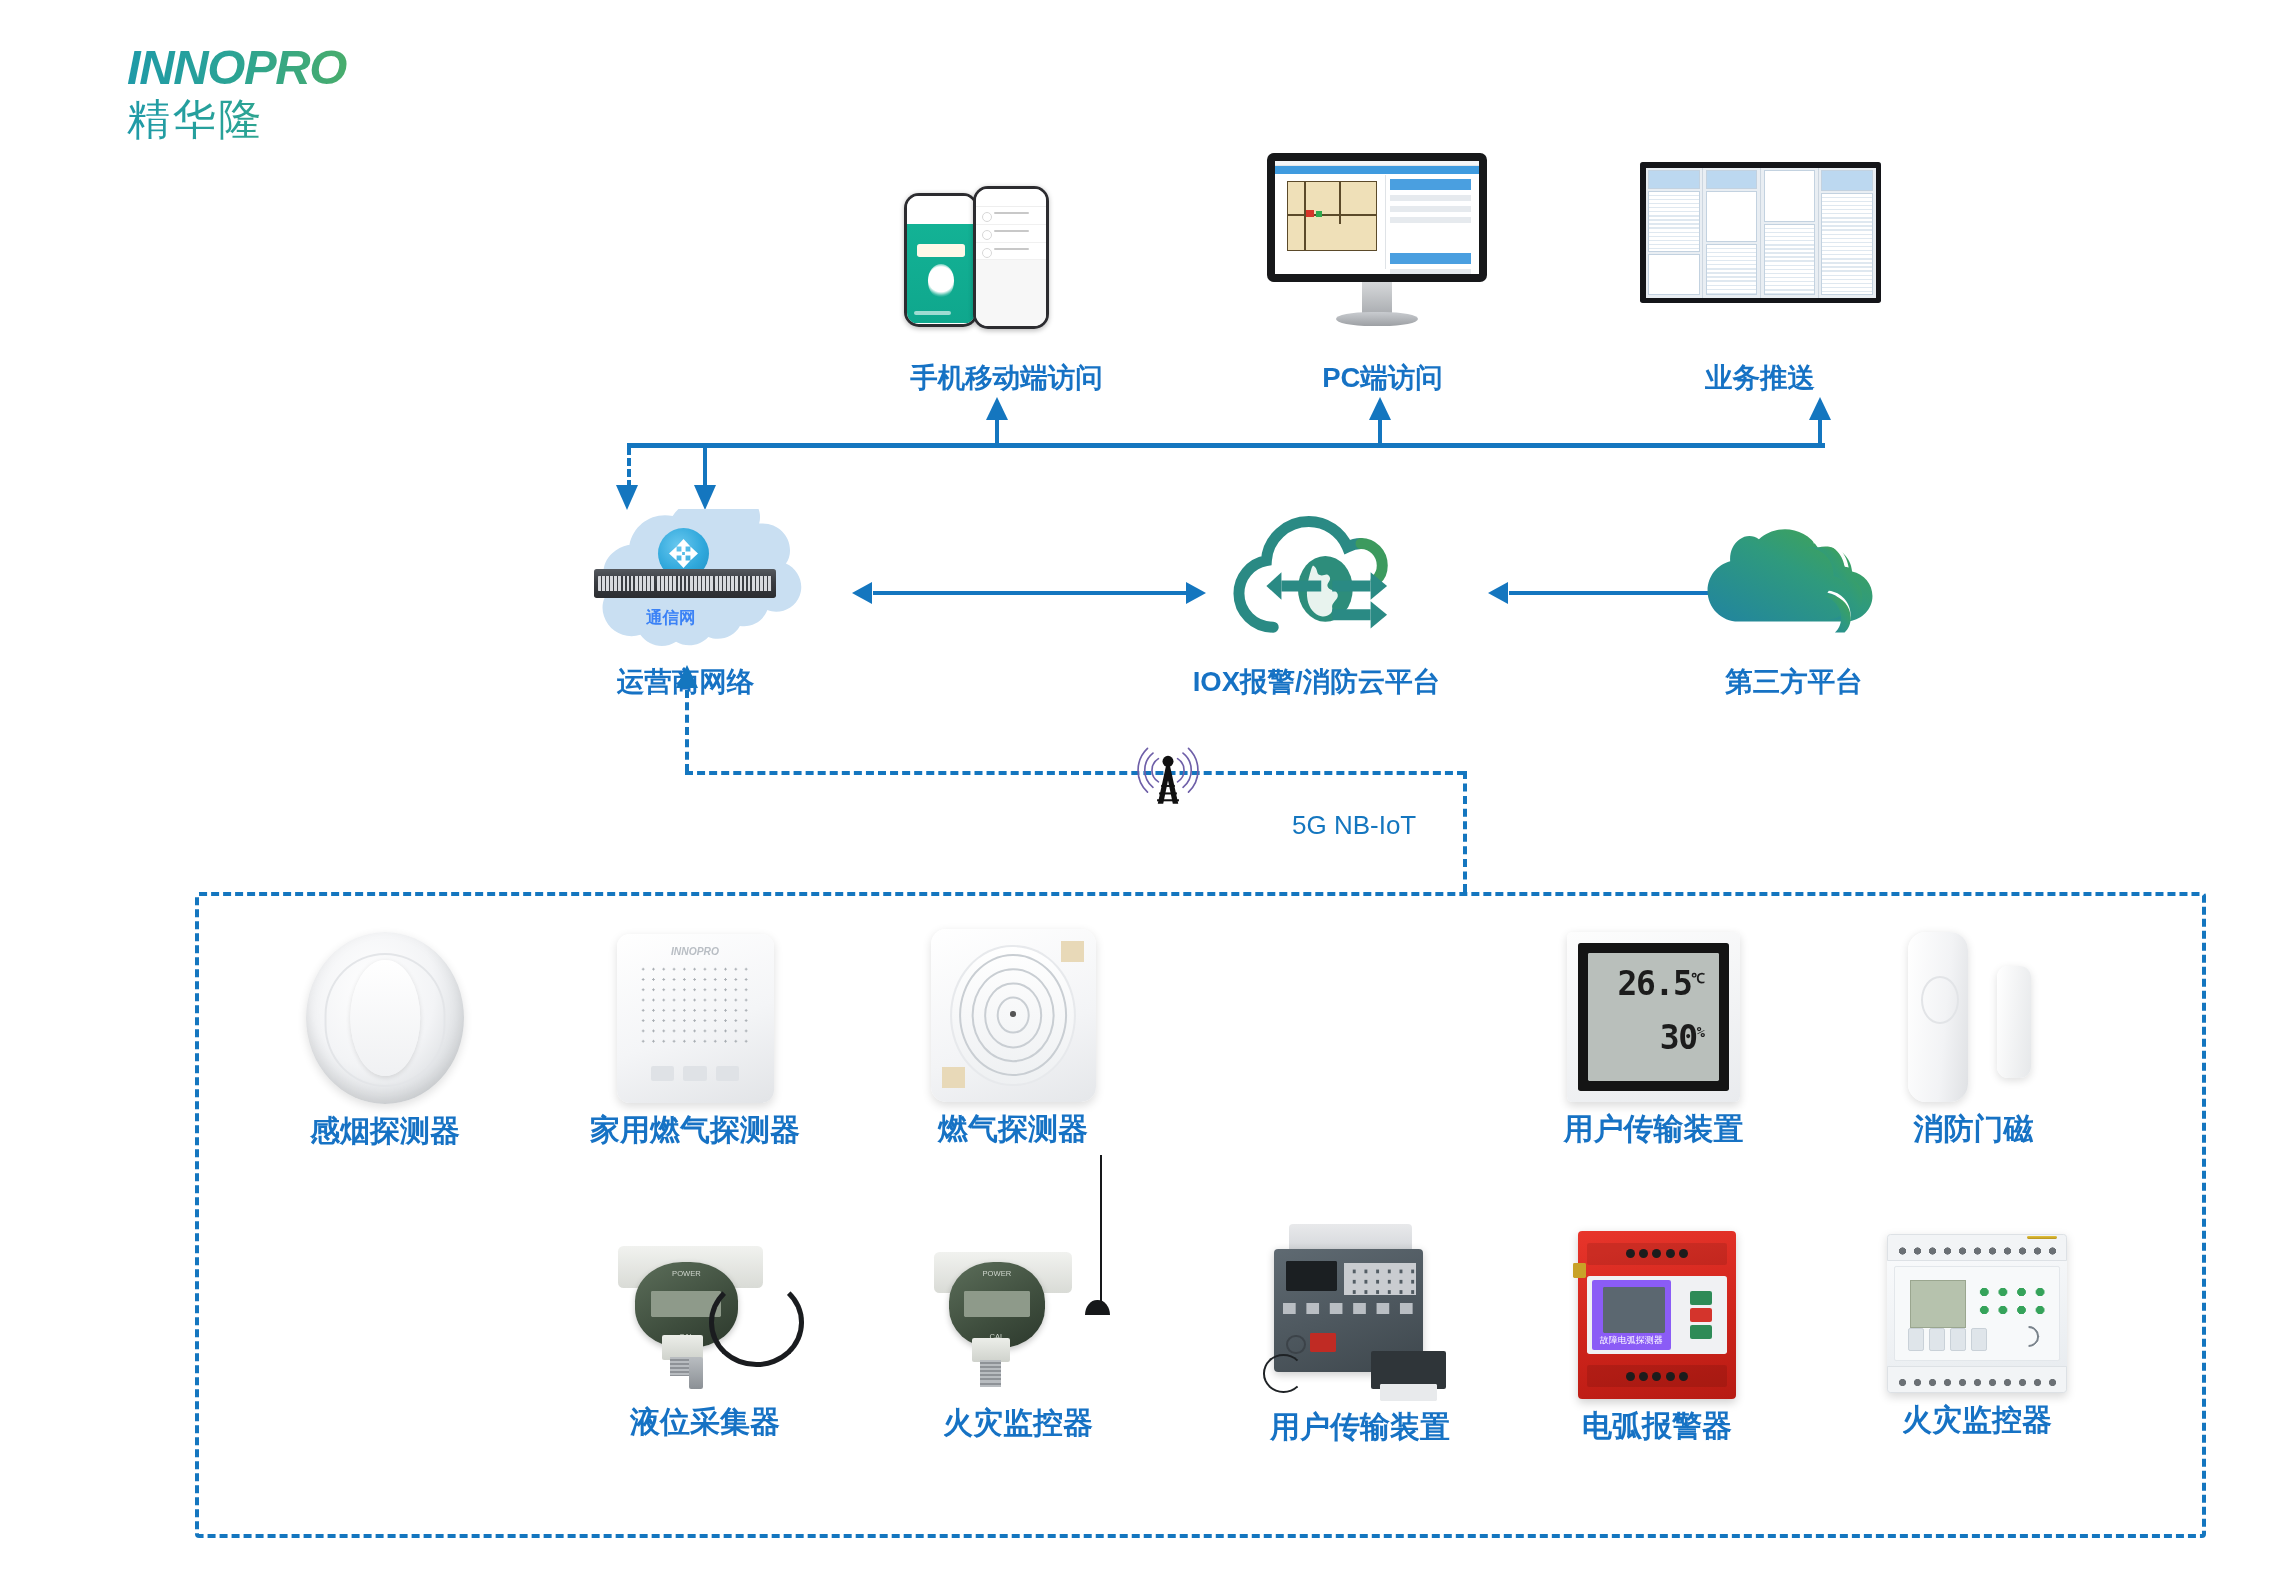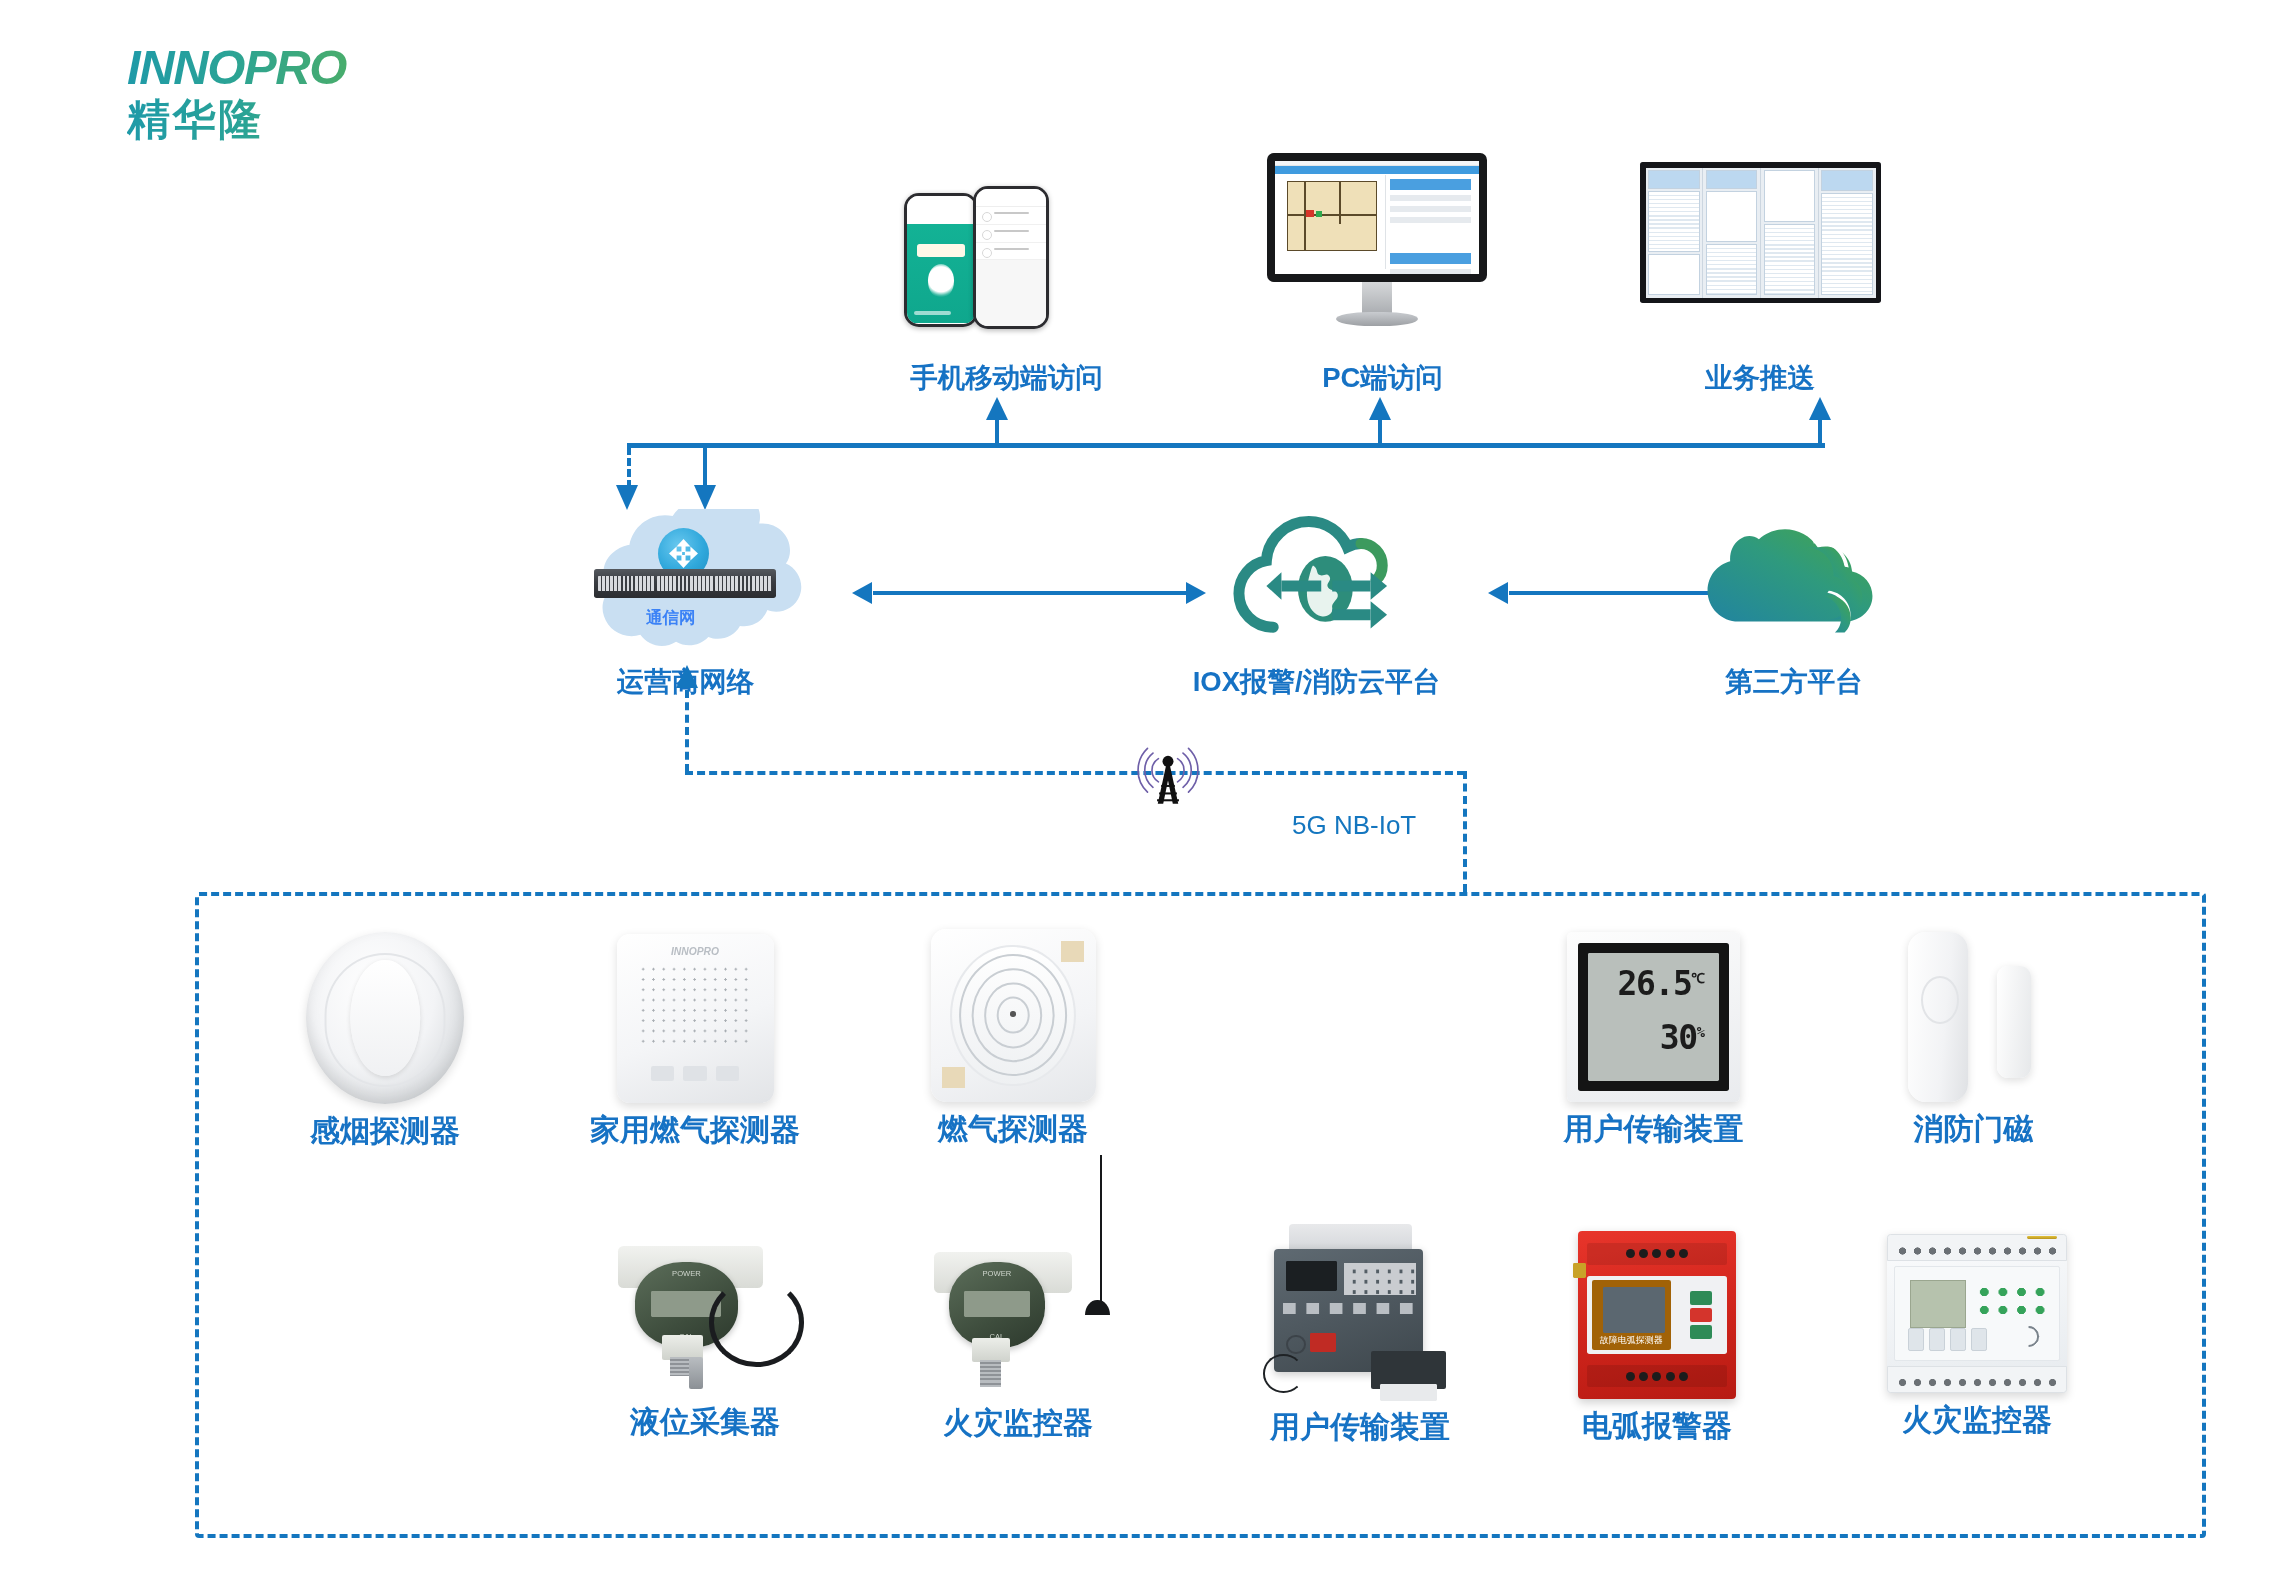--- a/index.html
+++ b/index.html
@@ -13,21 +13,21 @@
 
   
   .logo { position: absolute; left: 127px; top: 43px; width: 289px; }
   .logo-word {
     font-size: 49px; font-style: italic; font-weight: 700;
     letter-spacing: -1.4px; line-height: 1;
     background: linear-gradient(90deg,#1f9aa8 0%, #2aa396 35%, #44ab72 70%, #57b457 100%);
     -webkit-background-clip: text; background-clip: text; color: transparent;
   }
   .logo-cn {
-    font-size: 43px; font-weight: 700; letter-spacing: 2.7px;
+    font-size: 43px; font-weight: 400; letter-spacing: 2.7px;
     margin-top: 5.5px; line-height: 1;
     background: linear-gradient(90deg,#1f9aa8 0%, #2aa396 40%, #48ad6d 75%, #5ab554 100%);
     -webkit-background-clip: text; background-clip: text; color: transparent;
   }
 
   
   .node { position: absolute; }
   .node-label {
     position: absolute; color: #1672c4; font-size: 27.5px; font-weight: 600;
     white-space: nowrap; text-align: center; line-height: 1.1;
@@ -190,21 +190,21 @@
   .tr-tray { position:absolute; right:4%; bottom:6%; width:40%; height:22%; background:#2f3539; border-radius:2.1px; }
   .tr-tray::after { content:""; position:absolute; left:12%; bottom:-30%; width:76%; height:44%; background:#e8eaec; border-radius:1.4px; }
   .tr-cable { position:absolute; left:-2%; bottom:4%; width:22%; height:22%; border:2.7px solid #1e2225; border-radius:50%; border-right-color:transparent; }
 
   .arcdev { position:relative; background:linear-gradient(170deg,#e8352b 0%,#cf241b 55%,#b71b13 100%);
     border-radius:4.1px; box-shadow:0 3.4px 9.6px rgba(0,0,0,.18); }
   .ad-term { position:absolute; left:6%; width:88%; height:13%; background:rgba(0,0,0,.10); border-radius:2.1px;
     display:flex; align-items:center; justify-content:center; gap:4.1px; }
   .ad-term i { width:9px; height:9px; background:#1c1c1c; border-radius:50%; display:block; }
   .ad-face { position:absolute; left:6%; top:27%; width:88%; height:46%; background:#f0f1f3; border-radius:2.7px; display:flex; }
-  .ad-lcdwrap { flex:1.55; background:#a16207; border-radius:2.1px; margin:4.1px; position:relative; }
+  .ad-lcdwrap { flex:1.55; background:#8b5cf6; border-radius:2.1px; margin:4.1px; position:relative; }
   .ad-lcd { position:absolute; inset:10% 8% 24% 14%; background:#5b6770; border-radius:1.4px; }
   .ad-lab { position:absolute; left:0; right:0; bottom:4%; text-align:center; color:#fff; font-size:9px; }
   .ad-keys { flex:1; display:flex; flex-direction:column; align-items:center; justify-content:center; gap:3.4px; padding:4.1px 0; }
   .ad-keys i { display:block; width:44%; height:20%; border-radius:2.1px; background:#2e8b57; }
   .ad-keys i.red { background:#d4342c; }
   .ad-ant { position:absolute; left:-3%; top:19%; width:8%; height:9%; background:#c9a227; border-radius:1.4px; }
 
   .firemon { position:relative; background:linear-gradient(170deg,#fbfcfd,#e6eaee);
     border-radius:3.4px; box-shadow:0 3.4px 9.6px rgba(0,0,0,.15); }
   .fm-top, .fm-bot { position:absolute; left:0; width:100%; height:17%; background:#f2f4f6; border:0.7px solid #dde1e5; }

